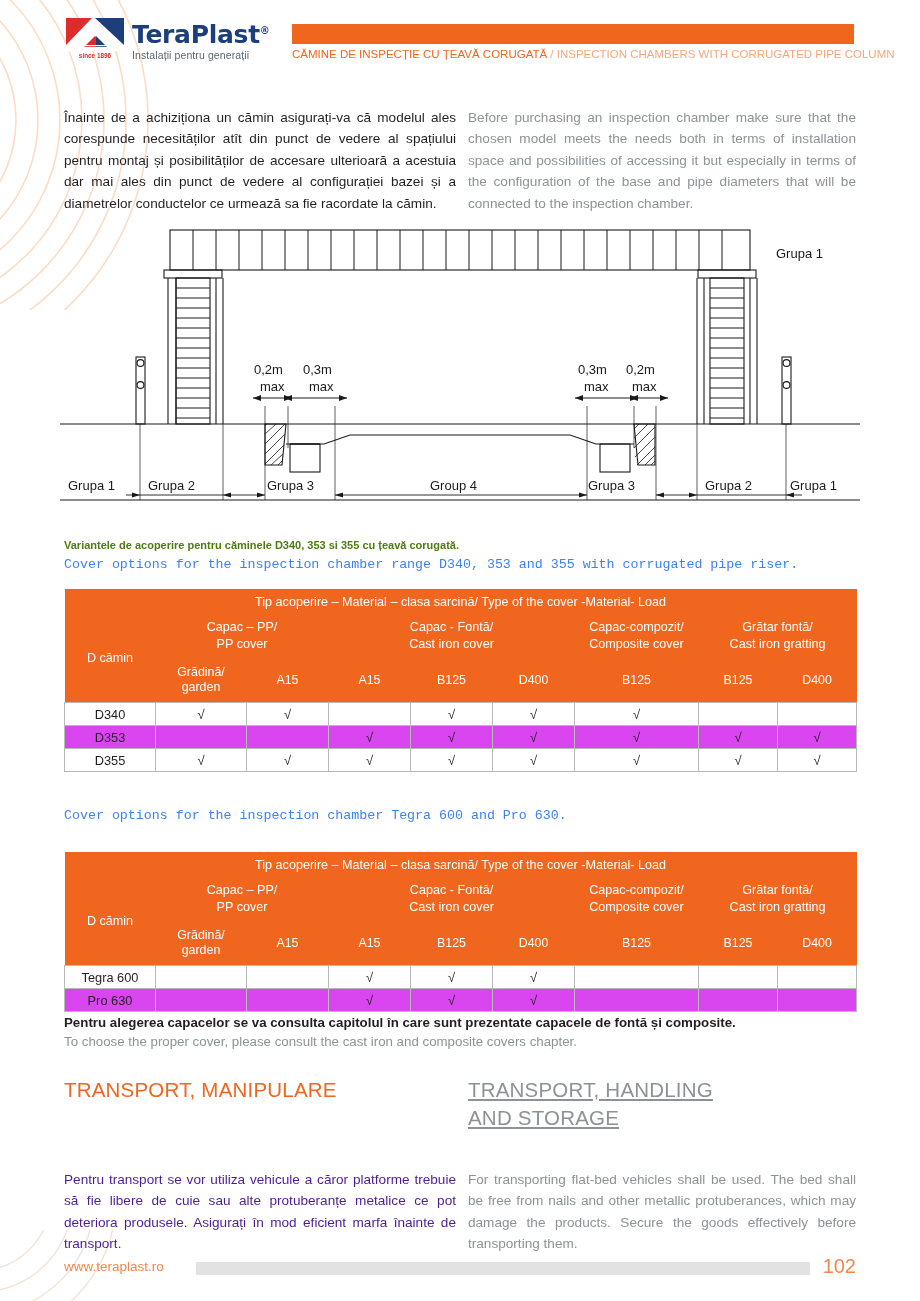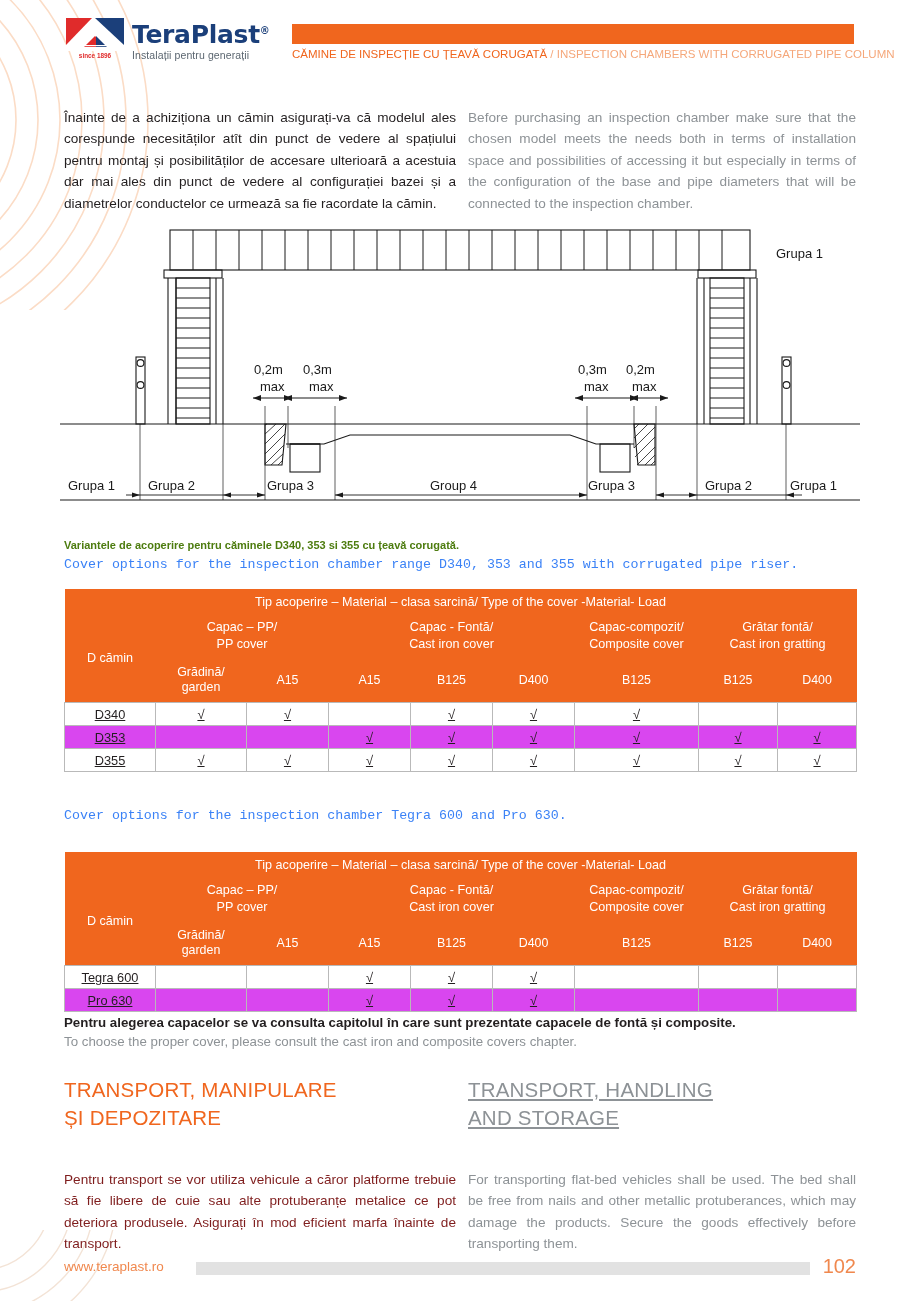--- a/index.html
+++ b/index.html
@@ -48,38 +48,38 @@
 
   
   table.cov{position:absolute;border-collapse:collapse;width:792px;table-layout:fixed;
       font-size:12.4px;}
   table.cov th{background:#f0661e;color:#ffffff;font-weight:normal;border:0;padding:0;}
   table.cov th.grp{font-size:12.6px;line-height:17px;padding:5px 2px 6px;}
   table.cov th.sub{font-size:12.4px;line-height:15px;padding:6px 2px 7px;}
   table.cov th.dcam{font-size:12.6px;vertical-align:middle;}
   table.cov th.top{font-size:12.6px;padding:6px 2px 5px;}
   table.cov td{border:1px solid #b9b9b9;height:22px;text-align:center;font-size:12.8px;color:#231f20;
-      padding:0;text-decoration:underline;}
+      padding:0;}
   table.cov td.rowlabel{font-size:12.8px;}
   table.cov tr.alt td{background:#d946ef;}
   .chk{font-size:13px;line-height:1;}
 
   
   .note{position:absolute;left:64px;width:800px;}
   .note .ro{font-size:13.3px;font-weight:bold;color:#231f20;line-height:19px;}
   .note .en{font-size:13.3px;color:#8d9296;line-height:19px;}
 
   
   .h-ro{position:absolute;left:64px;top:1076px;width:390px;color:#f0661e;font-size:20.5px;
       line-height:28px;letter-spacing:0.2px;}
   .h-en{position:absolute;left:468px;top:1076px;width:390px;color:#8d9296;font-size:20.5px;
       line-height:28px;letter-spacing:0.2px;text-decoration:underline;}
 
   .body-ro{position:absolute;left:64px;top:1155px;width:392px;font-size:13.6px;line-height:21.5px;
-      text-align:justify;color:#7f1d1d;}
+      text-align:justify;color:#4c1d95;}
   .body-en{position:absolute;left:468px;top:1155px;width:388px;font-size:13.6px;line-height:21.5px;
       text-align:justify;color:#8d9296;}
 
   
   .foot-url{position:absolute;left:64px;top:1259px;font-size:13.5px;color:#f0884e;}
   .foot-bar{position:absolute;left:196px;top:1262px;width:614px;height:13px;background:#e2e2e2;}
   .foot-page{position:absolute;right:64px;top:1255px;font-size:20px;color:#f0884e;}
 </style>
 </head>
 <body>
@@ -505,21 +505,20 @@
     </tbody>
 </table>
 
 <div class="note" style="top:1013px;">
   <div class="ro">Pentru alegerea capacelor se va consulta capitolul în care sunt prezentate capacele de fontă și composite.</div>
   <div class="en">To choose the proper cover, please consult the cast iron and composite covers chapter.</div>
 </div>
 
 <div class="h-ro">
   <div>TRANSPORT, MANIPULARE</div>
-  <div>ȘI DEPOZITARE</div>
 </div>
 <div class="h-en">
   <div>TRANSPORT, HANDLING</div>
   <div>AND STORAGE</div>
 </div>
 
 <p class="body-ro">Pentru transport se vor utiliza vehicule a căror platforme trebuie să fie libere de cuie sau alte protuberanțe metalice ce pot deteriora produsele. Asigurați în mod eficient marfa înainte de transport.</p>
 <p class="body-en">For transporting flat-bed vehicles shall be used. The bed shall be free from nails and other metallic protuberances, which may damage the products. Secure the goods effectively before transporting them.</p>
 
 <div class="foot-url">www.teraplast.ro</div>

